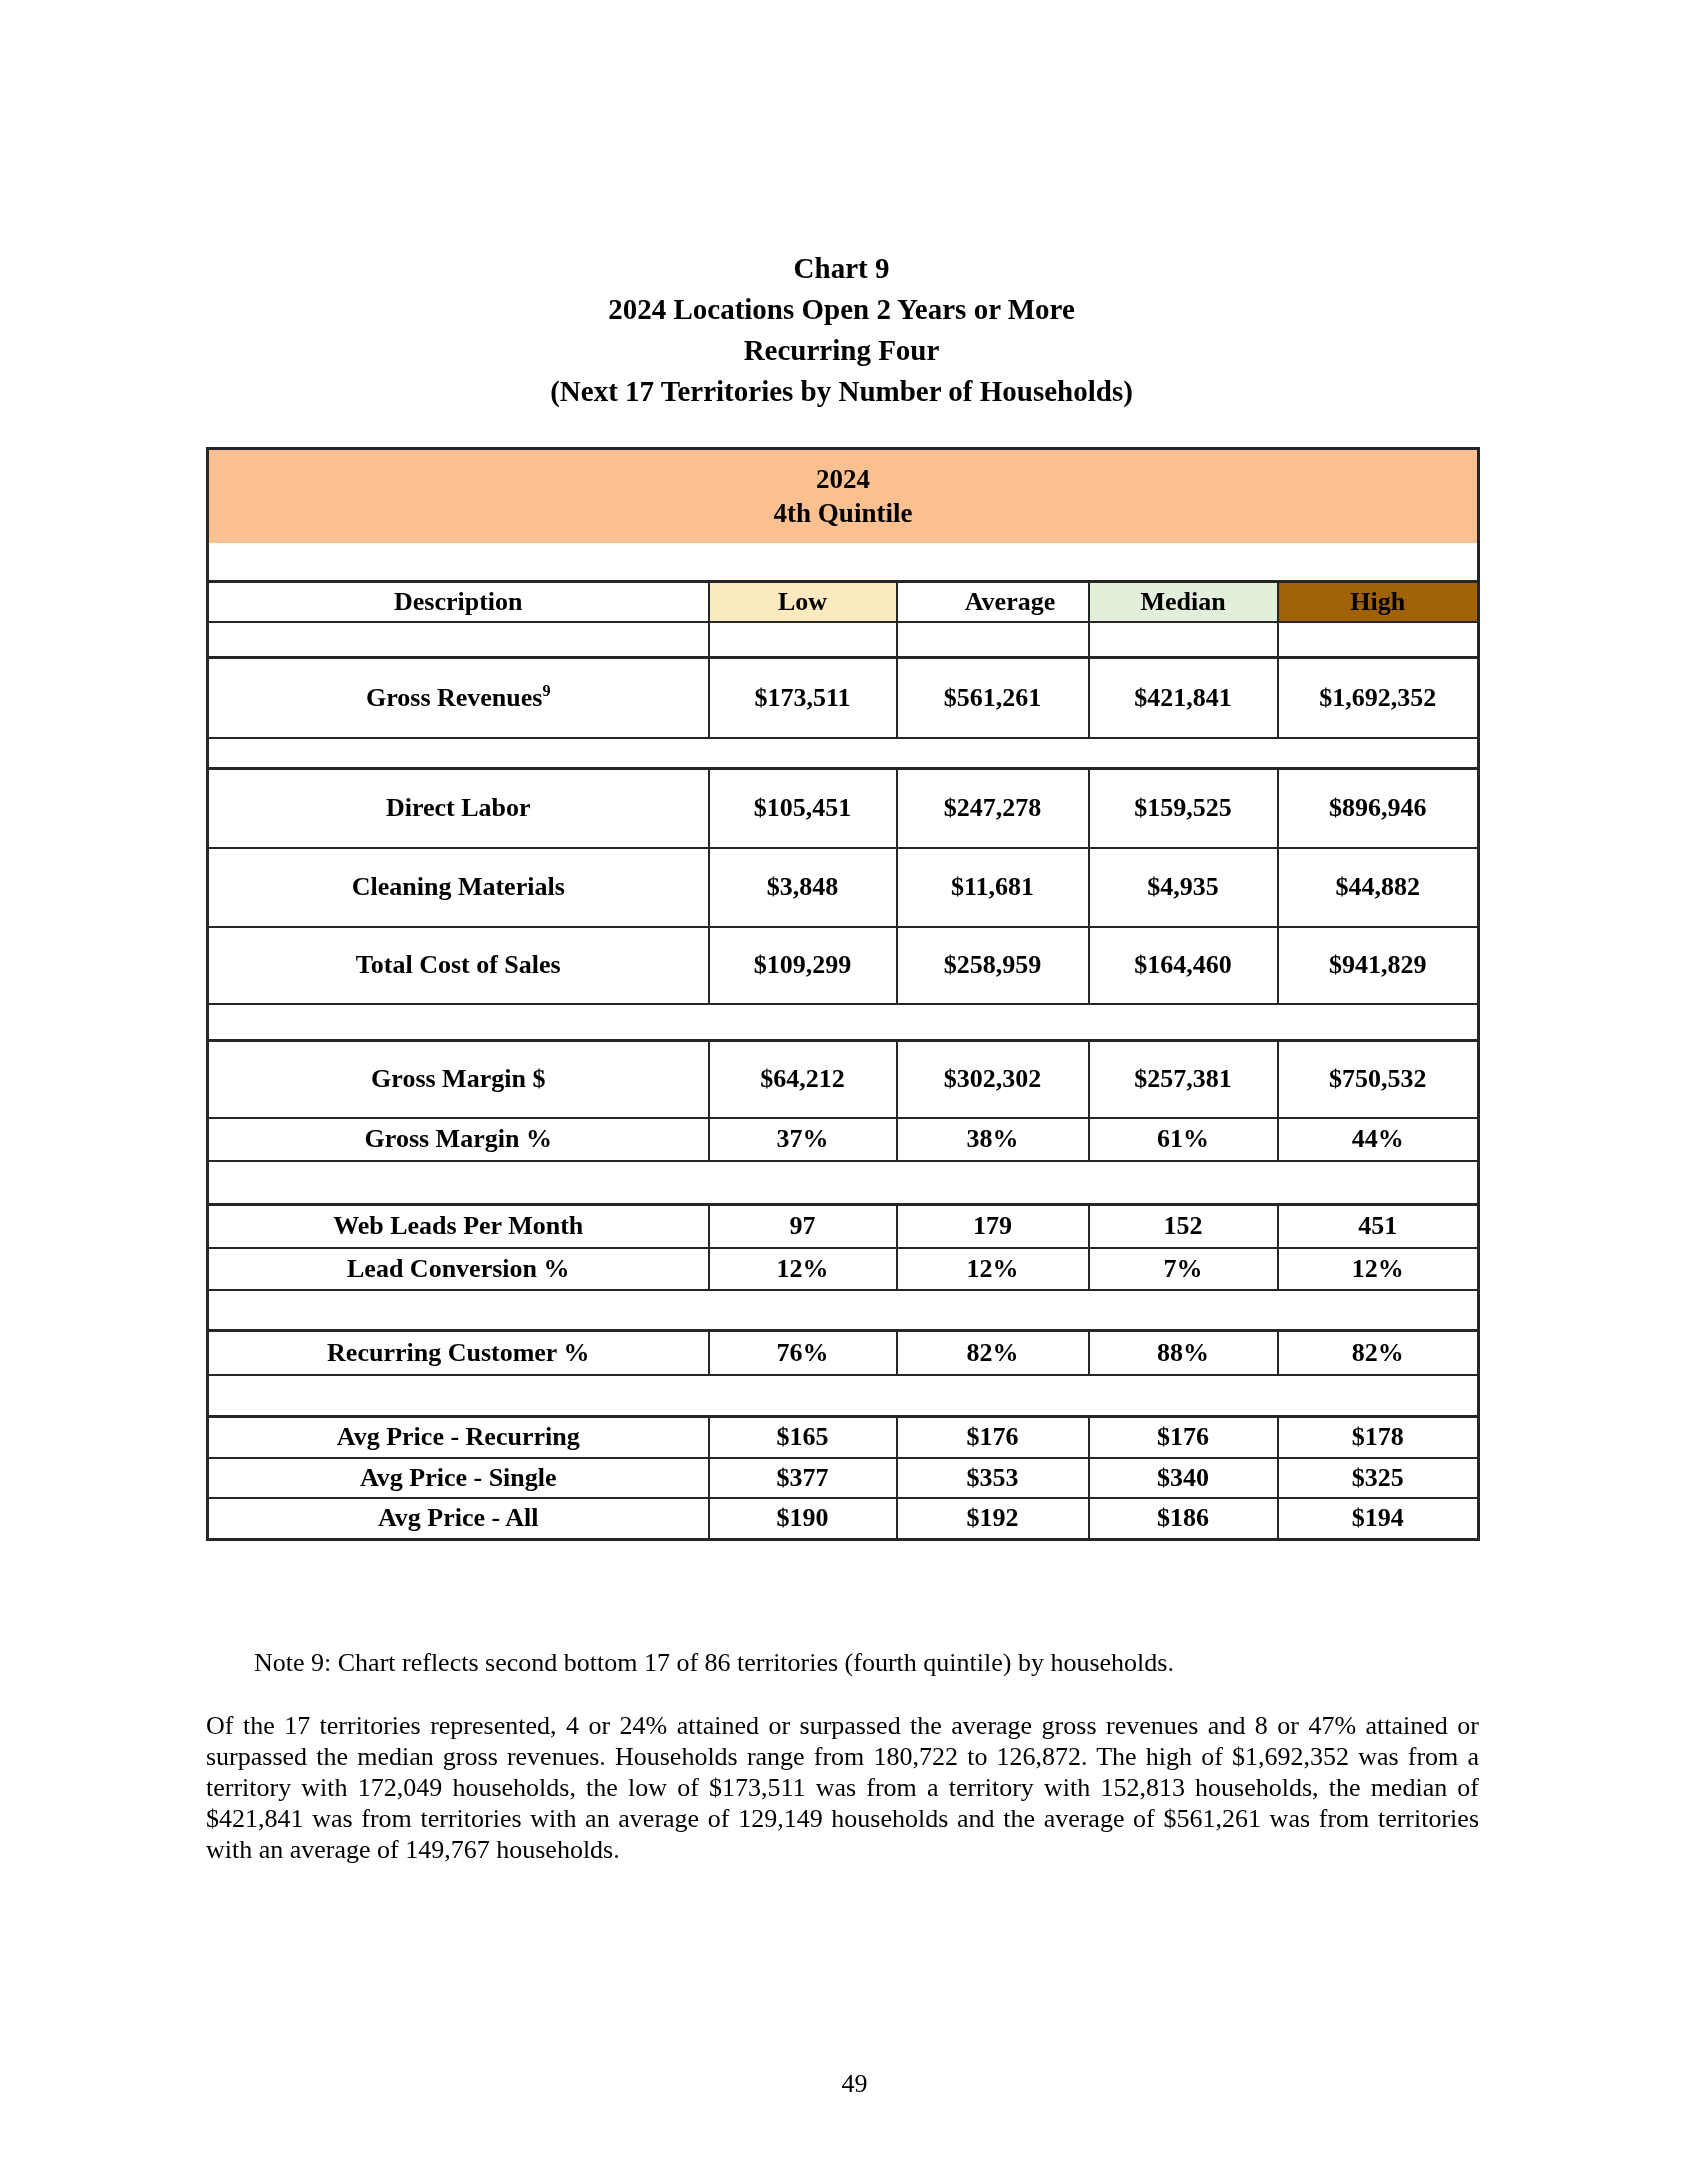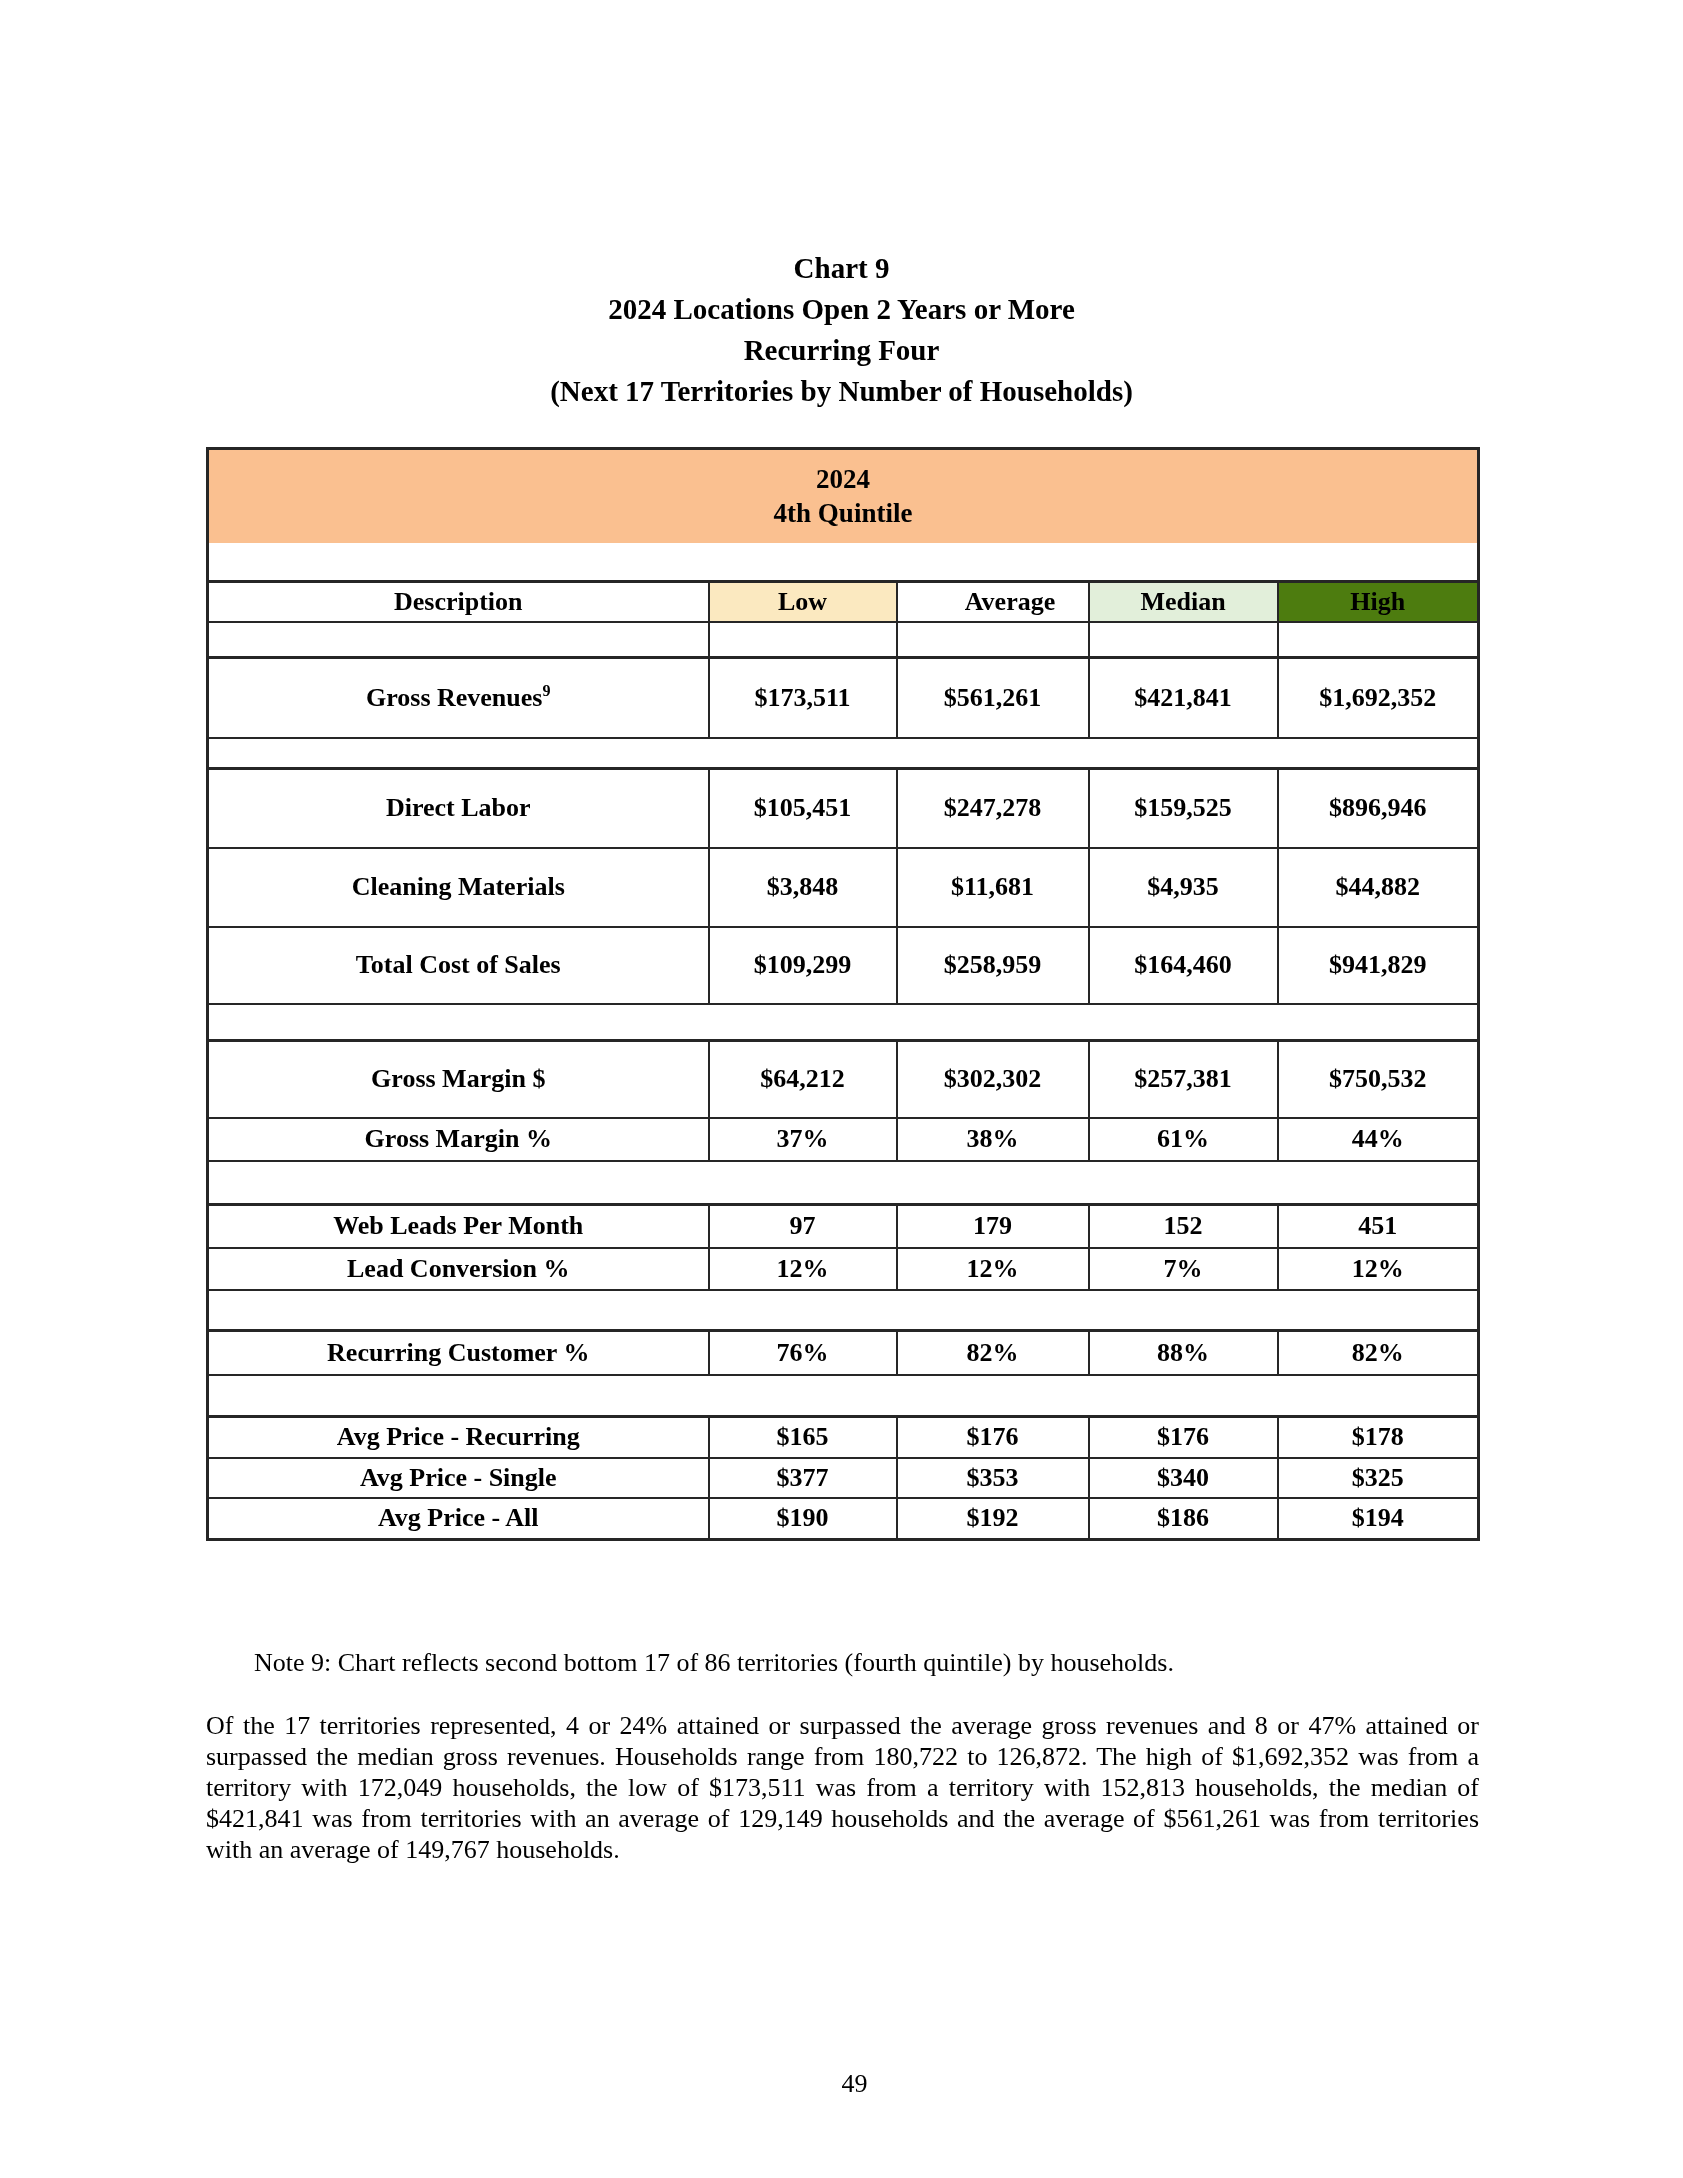--- a/index.html
+++ b/index.html
@@ -100,21 +100,21 @@
             </td>
           </tr>
           <tr style="height: 39px;">
             <td colspan="5" class="spacer-merged"></td>
           </tr>
           <tr style="height: 40px;">
             <th class="bt3" style="background-color: rgb(255, 255, 255);">Description</th>
             <th class="bt3" style="background-color: rgb(251, 233, 192);">Low</th>
             <th class="bt3" style="background-color: rgb(255, 255, 255); padding-left: 39px;">Average</th>
             <th class="bt3" style="background-color: rgb(226, 239, 218);">Median</th>
-            <th class="bt3" style="background-color: #4d7c0f;">High</th>
+            <th class="bt3" style="background-color: #a16207;">High</th>
           </tr>
           <tr style="height: 36px;">
             <td></td>
             <td></td>
             <td></td>
             <td></td>
             <td></td>
           </tr>
           <tr style="height: 80px;">
             <td class="bt3">Gross Revenues<sup class="fn">9</sup></td>

